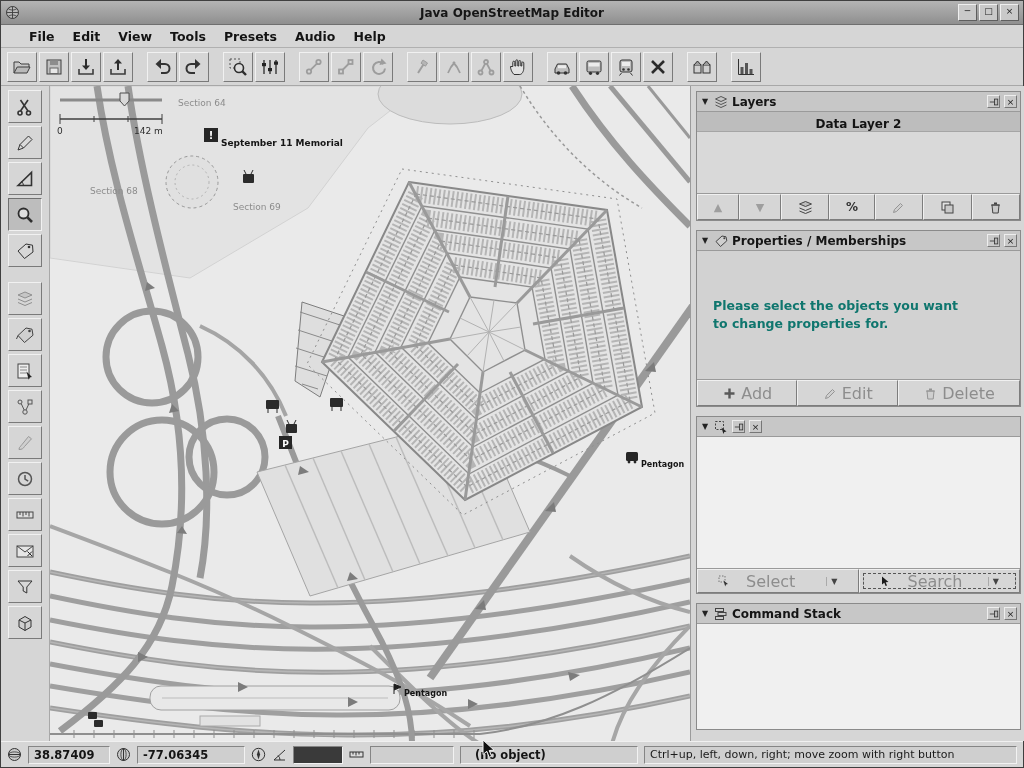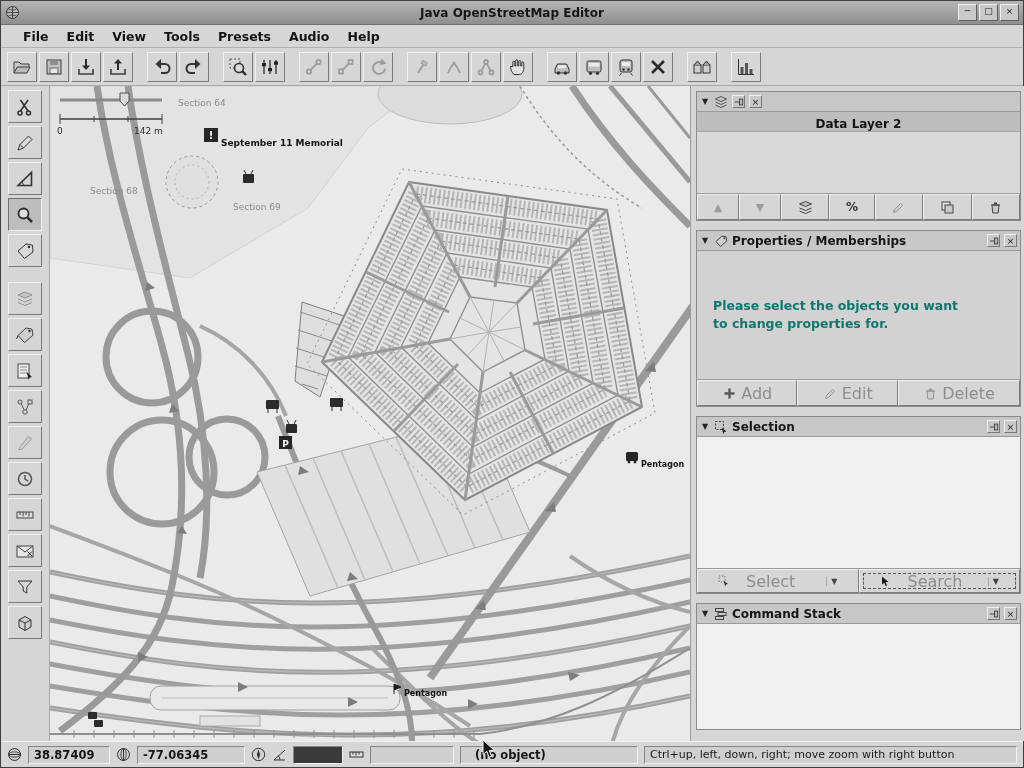--- a/index.html
+++ b/index.html
@@ -5,21 +5,21 @@
   html,body{margin:0;padding:0;width:1024px;height:768px;overflow:hidden;background:#555;}
   body{font-family:"DejaVu Sans","Liberation Sans",sans-serif;-webkit-font-smoothing:antialiased;}
   .window{position:relative;width:1024px;height:768px;background:#d6d6d6;border:1px solid #3f3f3f;box-sizing:border-box;display:flex;flex-direction:column;}
   
   .titlebar{position:relative;height:23px;flex:0 0 23px;background:linear-gradient(#b4b4b4,#8f8f8f);border-bottom:1px solid #6f6f6f;display:flex;align-items:center;padding:0 4px;}
   .titlebar .apptitle{position:absolute;left:0;right:0;text-align:center;font-size:12px;font-weight:bold;color:#161616;pointer-events:none;}
   .appicon{width:15px;height:15px;display:inline-flex;}
   .tb-buttons{margin-left:auto;display:flex;gap:2px;}
   .tb-btn{width:17px;height:15px;font-size:9px;line-height:13px;text-align:center;color:#1c1c1c;background:#c9c9c9;border:1px solid;border-color:#efefef #5e5e5e #5e5e5e #efefef;cursor:default;}
   
-  .menubar{height:22px;flex:0 0 22px;background:#d6d6d6;border-bottom:1px solid #b0b0b0;display:flex;align-items:center;padding:0 14px;gap:2px;}
+  .menubar{height:22px;flex:0 0 22px;background:#d6d6d6;border-bottom:1px solid #b0b0b0;display:flex;align-items:center;padding:0 20px;gap:2px;}
   .menu-item{font-size:12.5px;font-weight:bold;color:#131313;padding:2px 8px;}
   
   .toolbar{height:37px;flex:0 0 37px;background:#d6d6d6;border-bottom:1px solid #a8a8a8;display:flex;align-items:center;padding:0 6px;}
   .tgroup{display:flex;gap:2px;margin-right:14px;}
   .tbtn{width:30px;height:30px;display:flex;align-items:center;justify-content:center;background:#d6d6d6;border:1px solid;border-color:#f1f1f1 #7a7a7a #7a7a7a #f1f1f1;box-sizing:border-box;}
   .tbtn svg{width:20px;height:20px;}
   
   .main{flex:1 1 auto;display:flex;min-height:0;}
   .side-toolbar{width:48px;flex:0 0 48px;background:#d6d6d6;border-right:1px solid #a8a8a8;display:flex;flex-direction:column;align-items:center;padding-top:4px;}
   .sbtn{width:34px;height:33px;margin-bottom:3px;display:flex;align-items:center;justify-content:center;background:#d6d6d6;border:1px solid;border-color:#f1f1f1 #7a7a7a #7a7a7a #f1f1f1;box-sizing:border-box;}
@@ -632,20 +632,21 @@
           <span class="collapse">▼</span>
           <span class="picon">
               <svg viewBox="0 0 14 14">
                 <g fill="#c6c6c6" stroke="#555">
                   <path d="M7 1.5l5.5 2.5L7 6.5 1.5 4z"></path>
                   <path d="M1.5 7L7 9.5 12.5 7" fill="none"></path>
                   <path d="M1.5 10L7 12.5 12.5 10" fill="none"></path>
                 </g>
               </svg>
             </span>
+          <span class="ptitle">Layers</span>
           <span class="mini">
               <svg viewBox="0 0 12 12">
                 <line x1="1" y1="6" x2="7" y2="6" stroke="#333"></line>
                 <rect x="6.5" y="2.5" width="4" height="7" fill="#bbb" stroke="#333"></rect>
               </svg>
             </span>
           <span class="mini">×</span>
         </div>
         <div class="layers-list">
           <div class="layer-row">
@@ -743,21 +744,20 @@
 
       <div class="panel" style="height:178px;">
         <div class="phead">
           <span class="collapse">▼</span>
           <span class="picon">
               <svg viewBox="0 0 14 14">
                 <rect x="1.5" y="1.5" width="8" height="8" fill="none" stroke="#444" stroke-dasharray="2 1.5"></rect>
                 <path d="M7.5 7.5l5 4-2.2.4-.9 2.1z" fill="#222"></path>
               </svg>
             </span>
-          <span class="ptitle">Selection</span>
           <span class="mini">
               <svg viewBox="0 0 12 12">
                 <line x1="1" y1="6" x2="7" y2="6" stroke="#333"></line>
                 <rect x="6.5" y="2.5" width="4" height="7" fill="#bbb" stroke="#333"></rect>
               </svg>
             </span>
           <span class="mini">×</span>
         </div>
         <div class="sel-body"></div>
         <div class="sel-btnrow">

